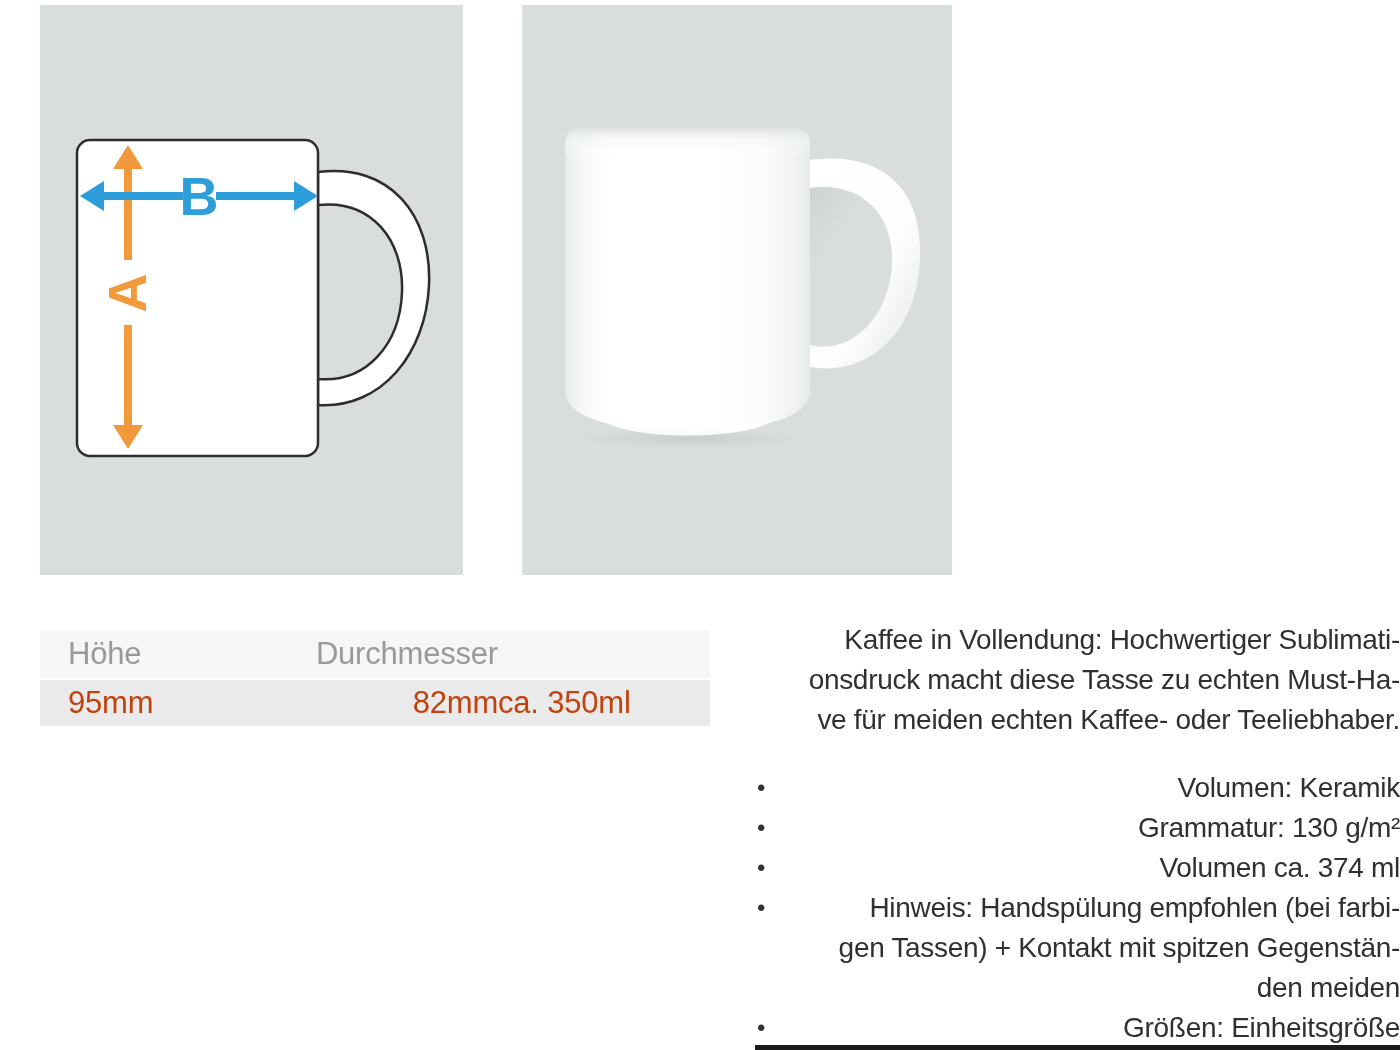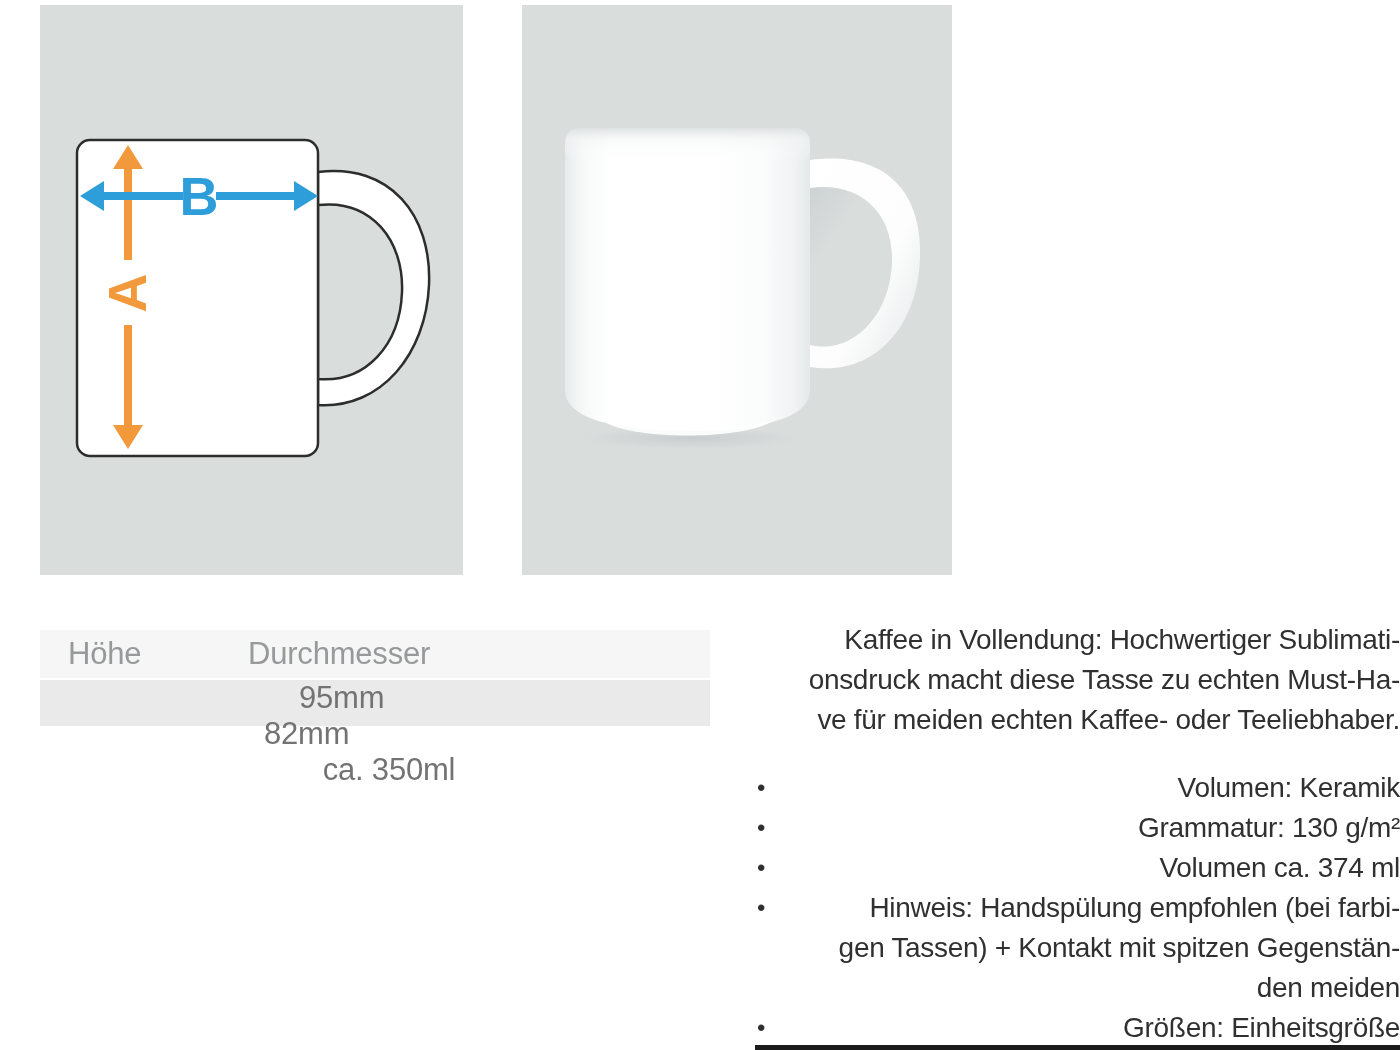--- a/index.html
+++ b/index.html
@@ -9,23 +9,23 @@
   }
   .panel{position:absolute;top:5px;height:570px;background:#d9dddc;}
   .panel-diagram{left:40px;width:423px;}
   .panel-photo{left:522px;width:430px;}
   .panel svg{display:block;}
 
   
   .size-table{position:absolute;left:40px;top:630px;width:670px;font-size:31px;letter-spacing:-0.2px;}
   .size-row{display:flex;align-items:center;padding-left:28px;box-sizing:border-box;}
   .size-head{height:48px;background:#f5f6f5;color:#97999a;}
-  .size-vals{height:46px;background:#e9eae9;color:#737373;margin-top:2px;flex-direction:column;}
+  .size-vals{height:46px;background:#e9eae9;color:#c2410c;margin-top:2px;}
   .size-cell-1{width:180px;}
-  .size-cell-2{width:250px;}
+  .size-cell-2{width:250px;text-align:right;}
   .size-cell-3{flex:1;}
 
   
   .description{position:absolute;left:737px;top:620px;width:663px;color:#303030;
     font-size:28px;line-height:40px;letter-spacing:-0.3px;text-align:right;}
   .desc-paragraph span{display:block;white-space:nowrap;}
   .desc-bullets{margin:28px 0 0 0;padding:0;list-style:none;}
   .desc-bullets li{display:flex;align-items:flex-start;}
   .bullet-dot{width:28px;padding-left:7px;box-sizing:border-box;font-size:24px;flex:none;}
   .bullet-text{flex:1;}

